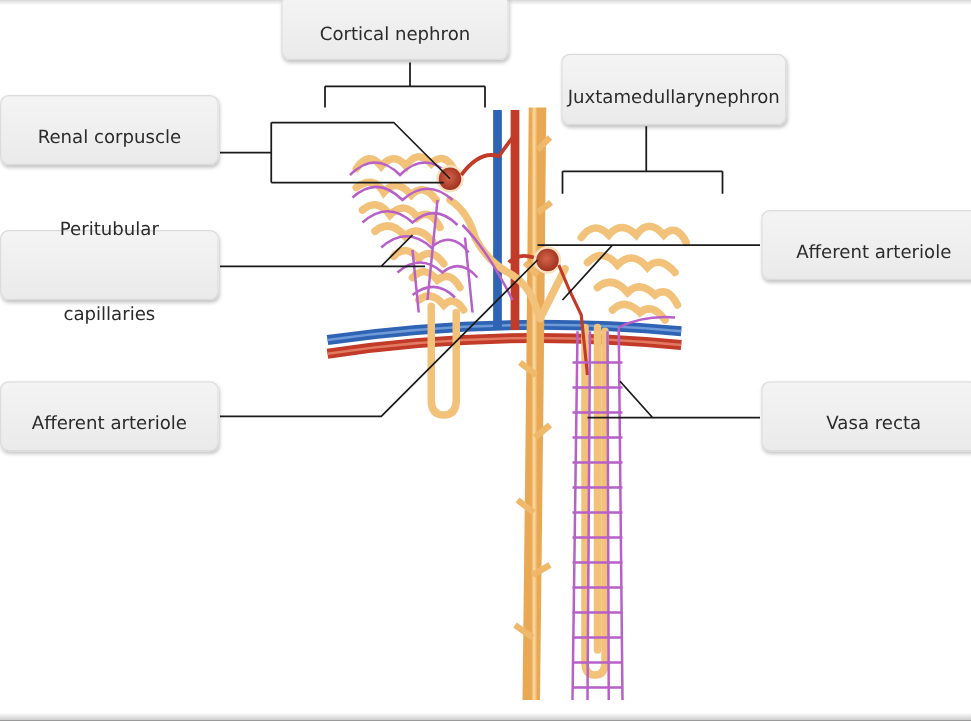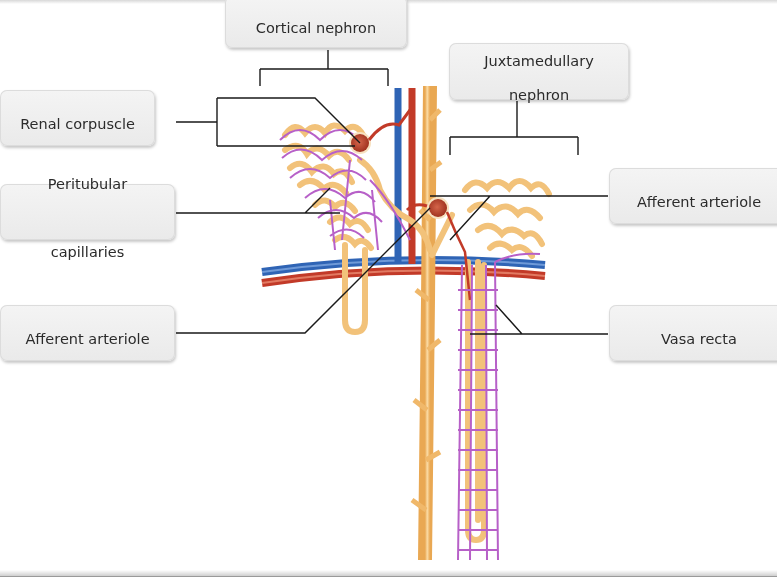--- a/index.html
+++ b/index.html
@@ -97,26 +97,26 @@
     <path d="M176,333 L305,333 L430,208"></path>
     <path d="M608,196 L430,196 M490,196 L450,240"></path>
     <path d="M608,334 L470,334 M522,334 L496,305"></path>
   </g>
 </svg>
 
 <div class="label-box" style="left:225px;top:-4px;width:182px;height:52px;">
   <span>Cortical nephron</span>
 </div>
 
-<div class="label-box" style="left:449px;top:43px;width:180px;height:57px;flex-direction:column;">
+<div class="label-box" style="left:449px;top:43px;width:180px;height:57px;flex-direction:row;">
   <span>Juxtamedullary</span>
   <span>nephron</span>
 </div>
 
-<div class="label-box" style="left:0px;top:90px;width:155px;height:56px;">
+<div class="label-box" style="left:0px;top:76px;width:175px;height:56px;">
   <span>Renal corpuscle</span>
 </div>
 
 <div class="label-box" style="left:0px;top:184px;width:175px;height:56px;flex-direction:column;gap:34px;">
   <span>Peritubular</span>
   <span>capillaries</span>
 </div>
 
 <div class="label-box" style="left:0px;top:305px;width:175px;height:56px;">
   <span>Afferent arteriole</span>

